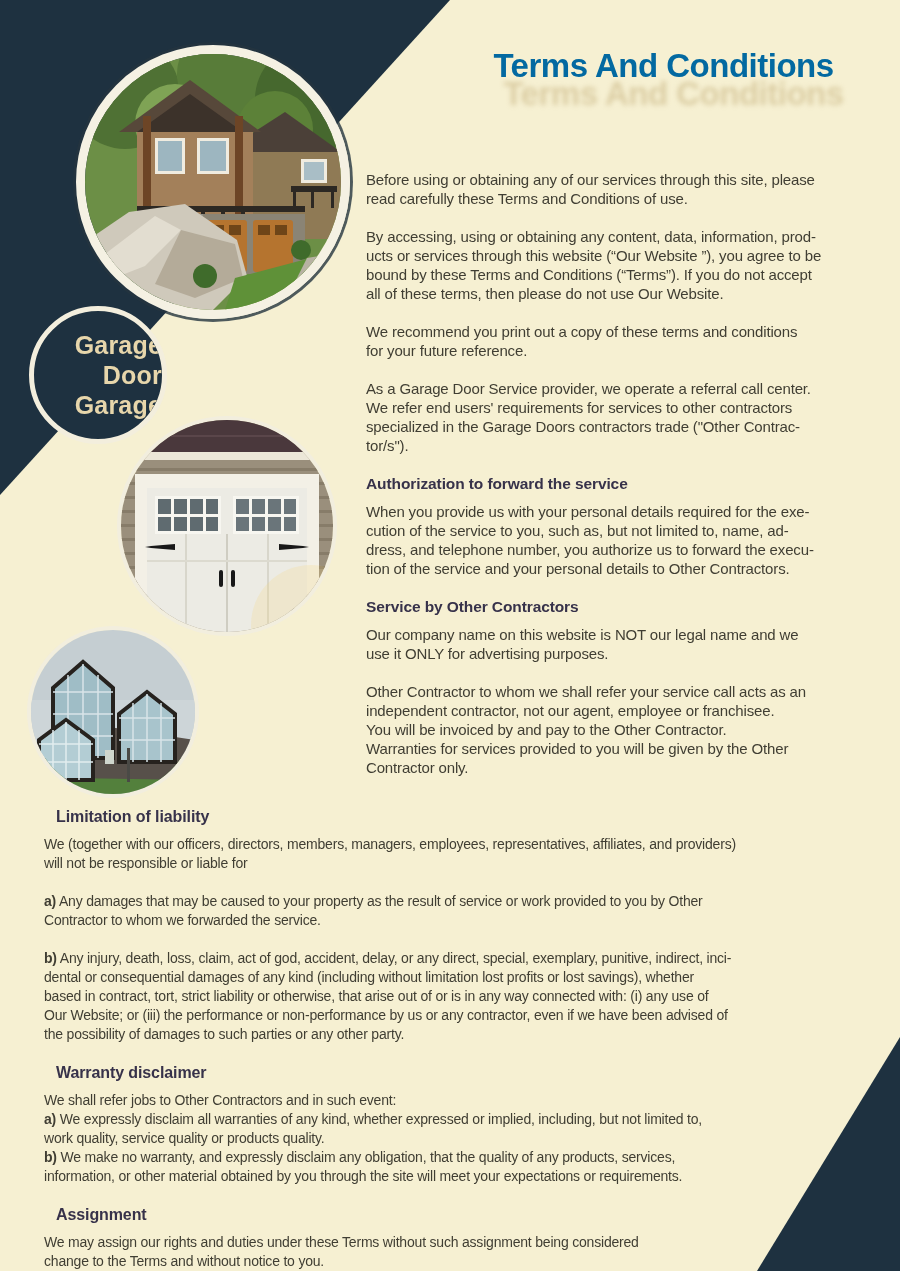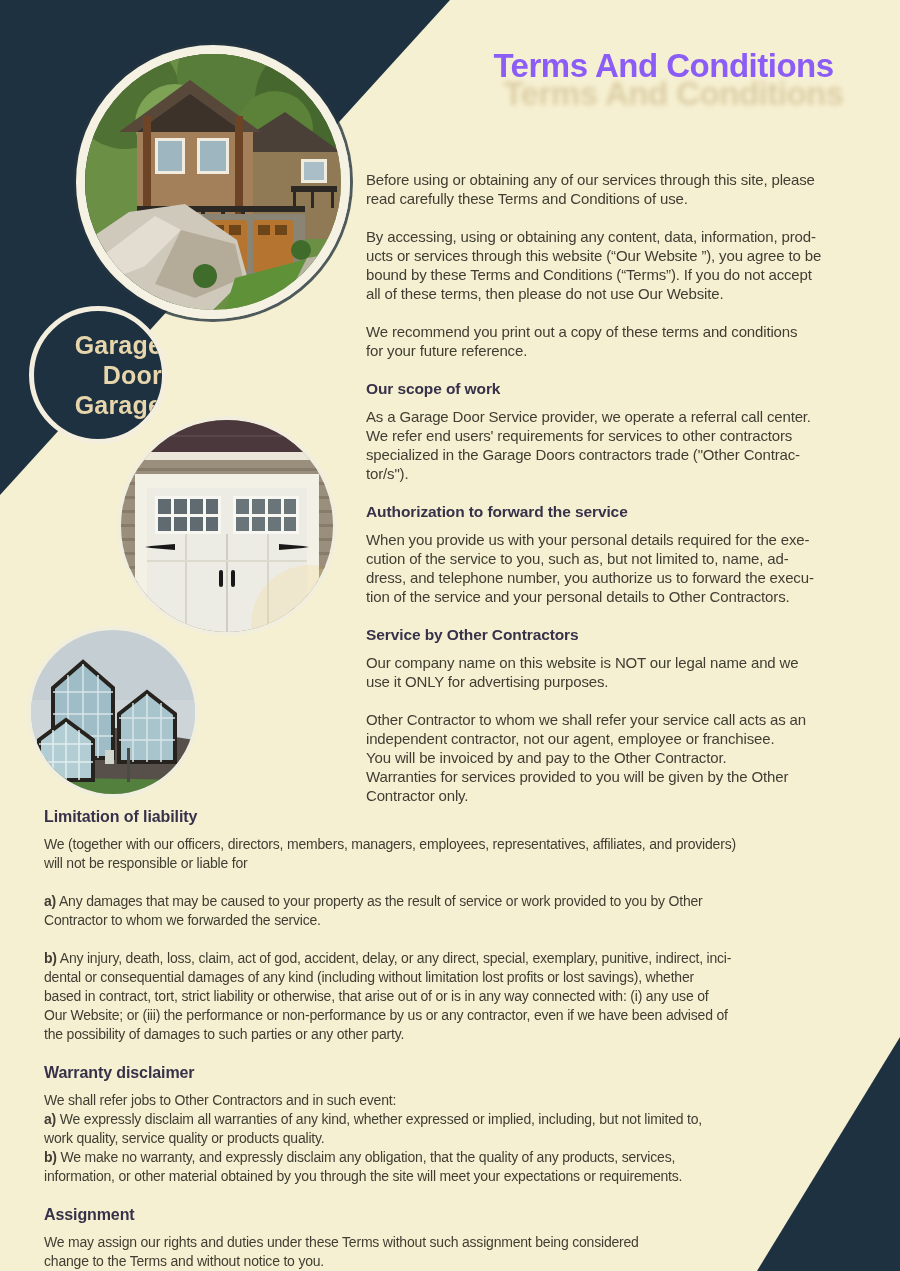--- a/index.html
+++ b/index.html
@@ -9,21 +9,21 @@
   }
   
   .tri-tl{position:absolute;left:0;top:0;width:450px;height:495px;
     background:#1e3140;clip-path:polygon(0 0,100% 0,0 100%);z-index:1;}
   .tri-br{position:absolute;right:0;bottom:0;width:143px;height:234px;
     background:#1e3140;clip-path:polygon(100% 0,100% 100%,0 100%);z-index:1;}
 
   
   .title{position:absolute;left:426px;top:46px;width:475px;margin:0;
     text-align:center;font-size:33px;line-height:40px;font-weight:bold;
-    color:#8b5cf6;letter-spacing:-.5px;z-index:4;}
+    color:#0369a1;letter-spacing:-.5px;z-index:4;}
   .title-ghost{position:absolute;left:436px;top:74px;width:475px;
     text-align:center;font-size:33px;line-height:40px;font-weight:bold;
     color:rgba(193,171,118,.5);letter-spacing:-.5px;filter:blur(2.5px);z-index:3;}
 
   
   .circle{position:absolute;border-radius:50%;overflow:hidden;z-index:5;}
   .circle svg{display:block;width:100%;height:100%;}
   .house{left:76px;top:45px;width:256px;height:256px;
     border:9px solid #f5f1e3;box-shadow:0 0 0 3px rgba(36,52,63,.8);}
   .badge{left:29px;top:306px;width:128px;height:128px;border:5px solid #f3eedd;
@@ -34,21 +34,21 @@
   .building{left:27px;top:626px;width:164px;height:164px;border:4px solid #f2eede;}
 
   
   .col-right{position:absolute;left:366px;top:162px;width:516px;z-index:2;
     font-size:15px;line-height:19px;letter-spacing:-.15px;color:#403e33;}
   .col-full{position:absolute;left:44px;top:804px;width:832px;z-index:2;
     font-size:14px;line-height:19px;letter-spacing:-.2px;color:#403e33;}
   .col-right p,.col-full p{margin:8px 0 19px;white-space:pre-line;}
   .col-right h3,.col-full h3{margin:3px 0 0;font-size:15.5px;line-height:20px;
     font-weight:bold;color:#37324a;letter-spacing:-.1px;}
-  .col-full h3{font-size:16px;}
+  .col-full h3{font-size:16px;margin-left:12px;}
   b.pfx{font-weight:bold;}
 </style>
 </head>
 <body>
 
 <div class="page">
 
   <div class="tri-tl"></div>
   <div class="tri-br"></div>
 
@@ -222,21 +222,20 @@
   <div class="col-right">
     <p>Before using or obtaining any of our services through this site, please
 read carefully these Terms and Conditions of use.</p>
     <p>By accessing, using or obtaining any content, data, information, prod-
 ucts or services through this website (“Our Website ”), you agree to be
 bound by these Terms and Conditions (“Terms”). If you do not accept
 all of these terms, then please do not use Our Website.</p>
     <p>We recommend you print out a copy of these terms and conditions
 for your future reference.</p>
 
-    <h3>Our scope of work</h3>
     <p>As a Garage Door Service provider, we operate a referral call center.
 We refer end users' requirements for services to other contractors
 specialized in the Garage Doors contractors trade ("Other Contrac-
 tor/s").</p>
 
     <h3>Authorization to forward the service</h3>
     <p>When you provide us with your personal details required for the exe-
 cution of the service to you, such as, but not limited to, name, ad-
 dress, and telephone number, you authorize us to forward the execu-
 tion of the service and your personal details to Other Contractors.</p>

